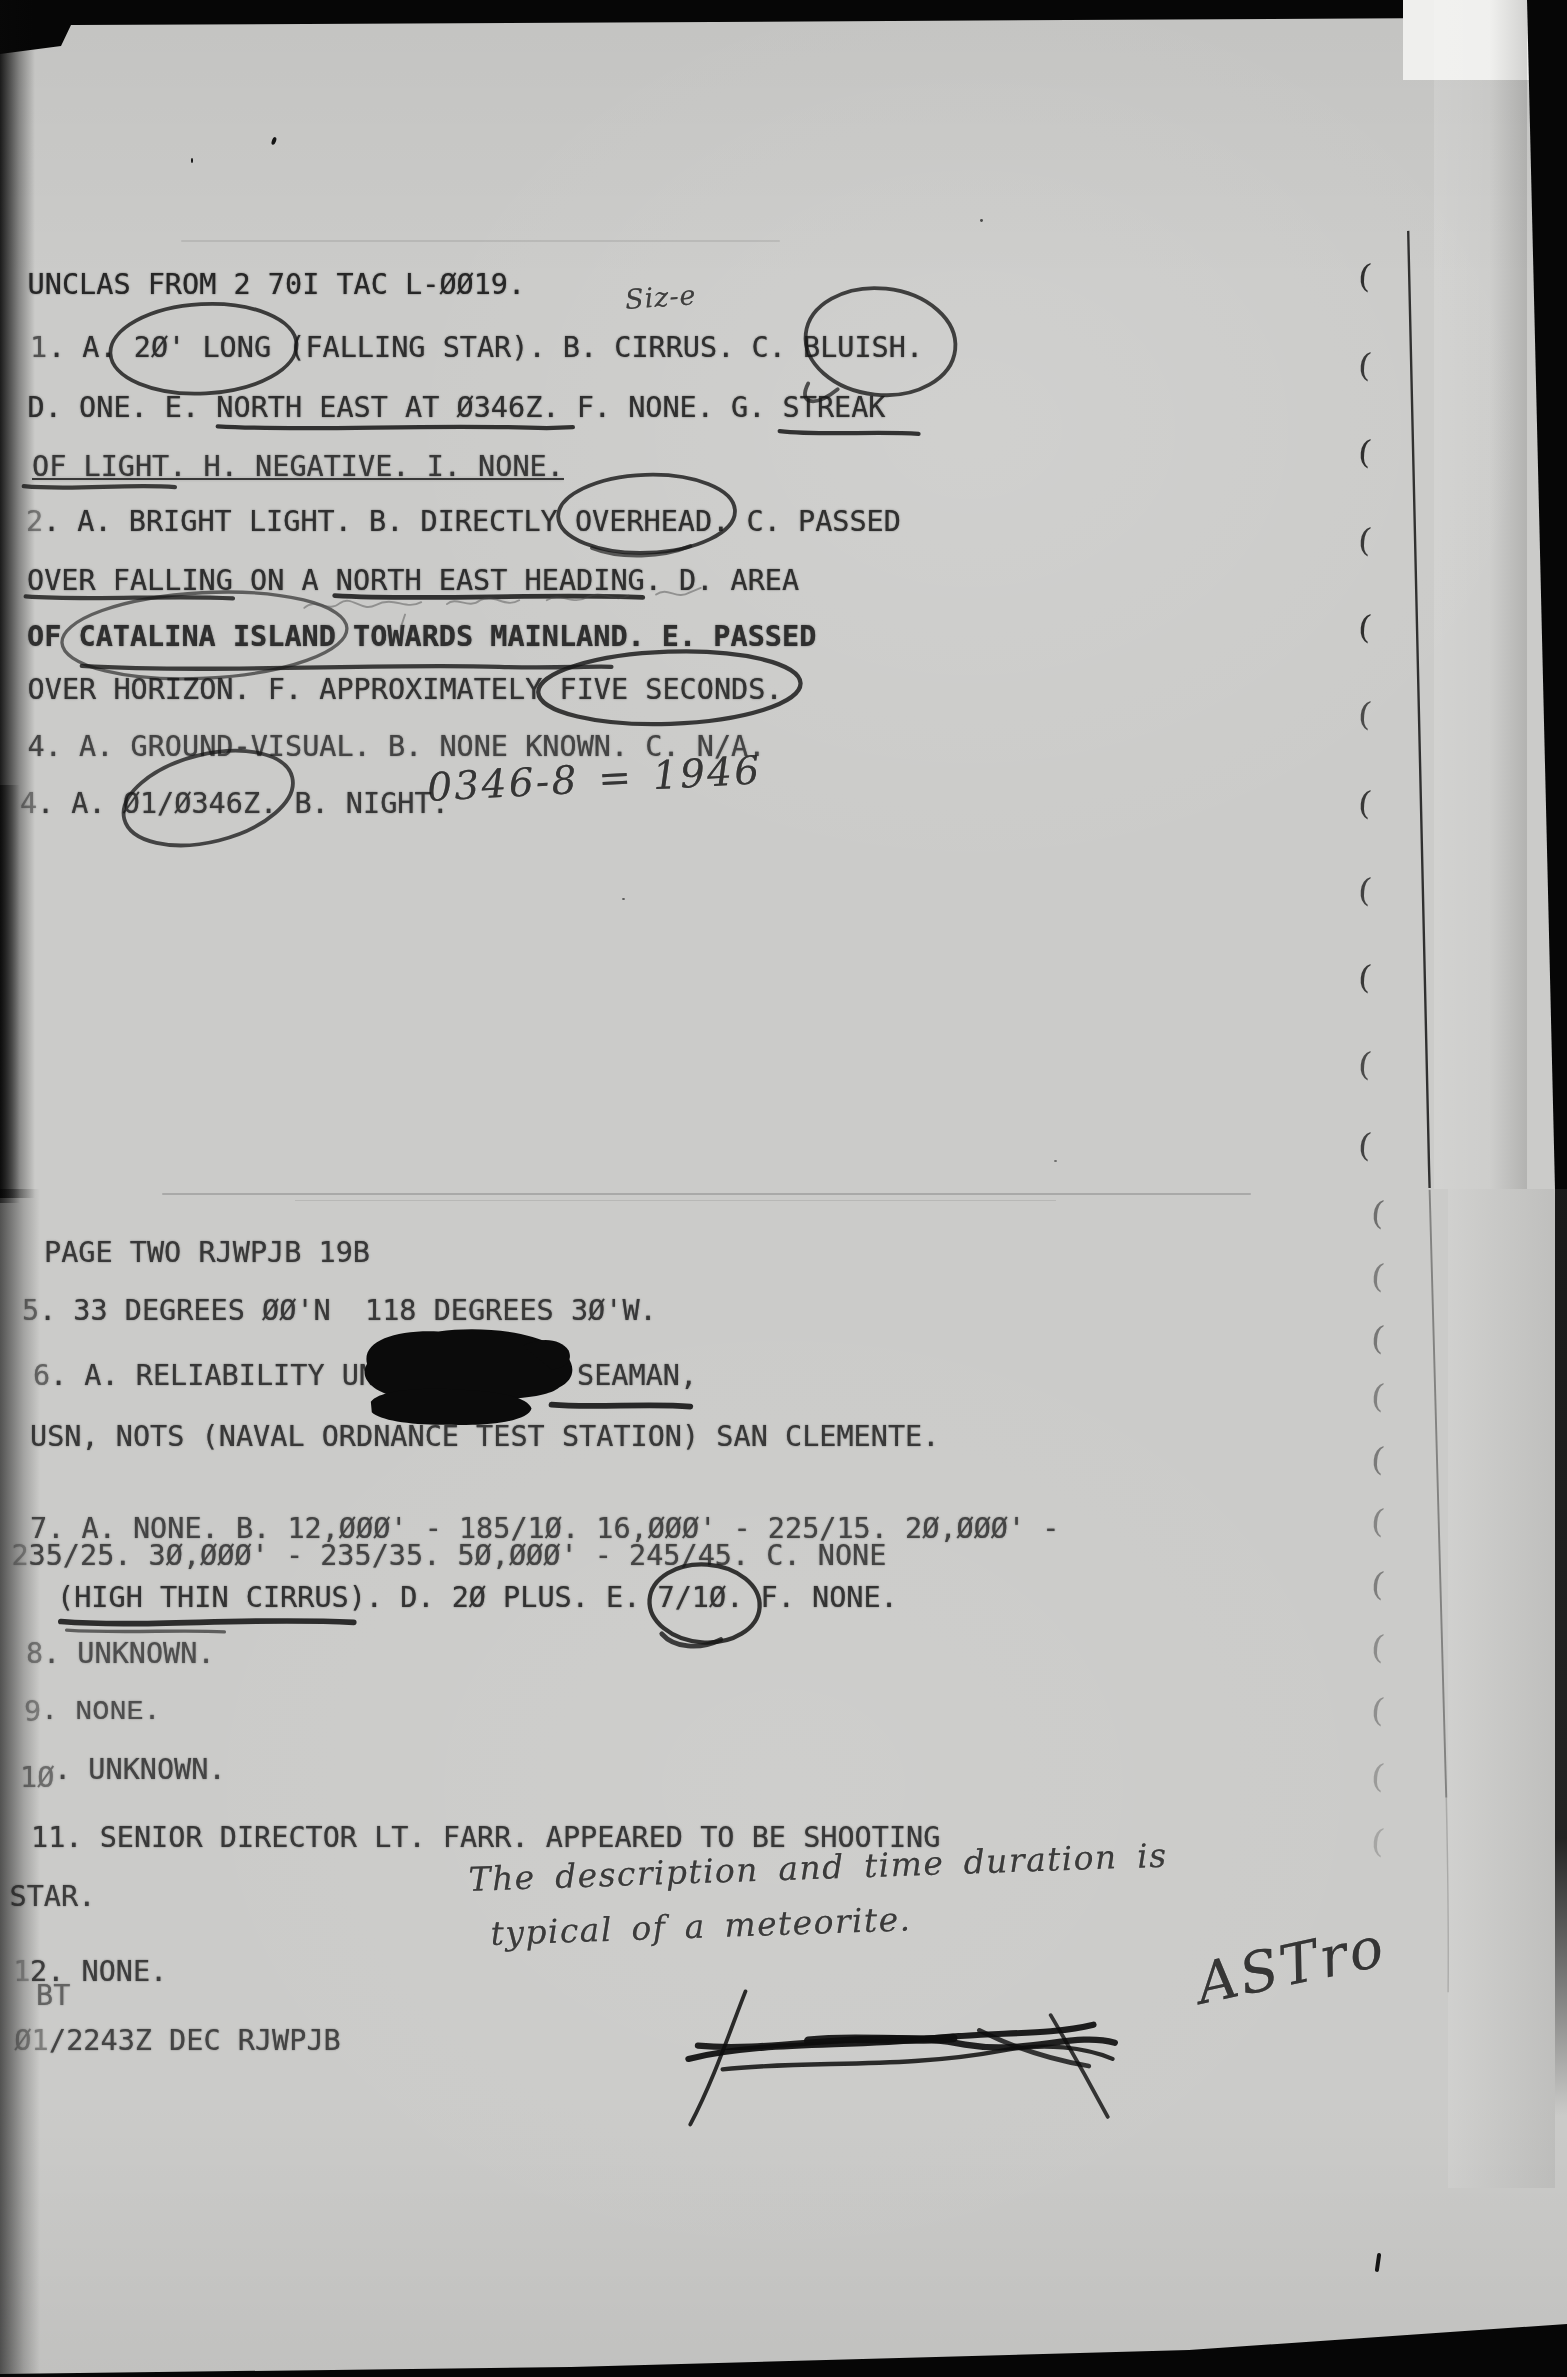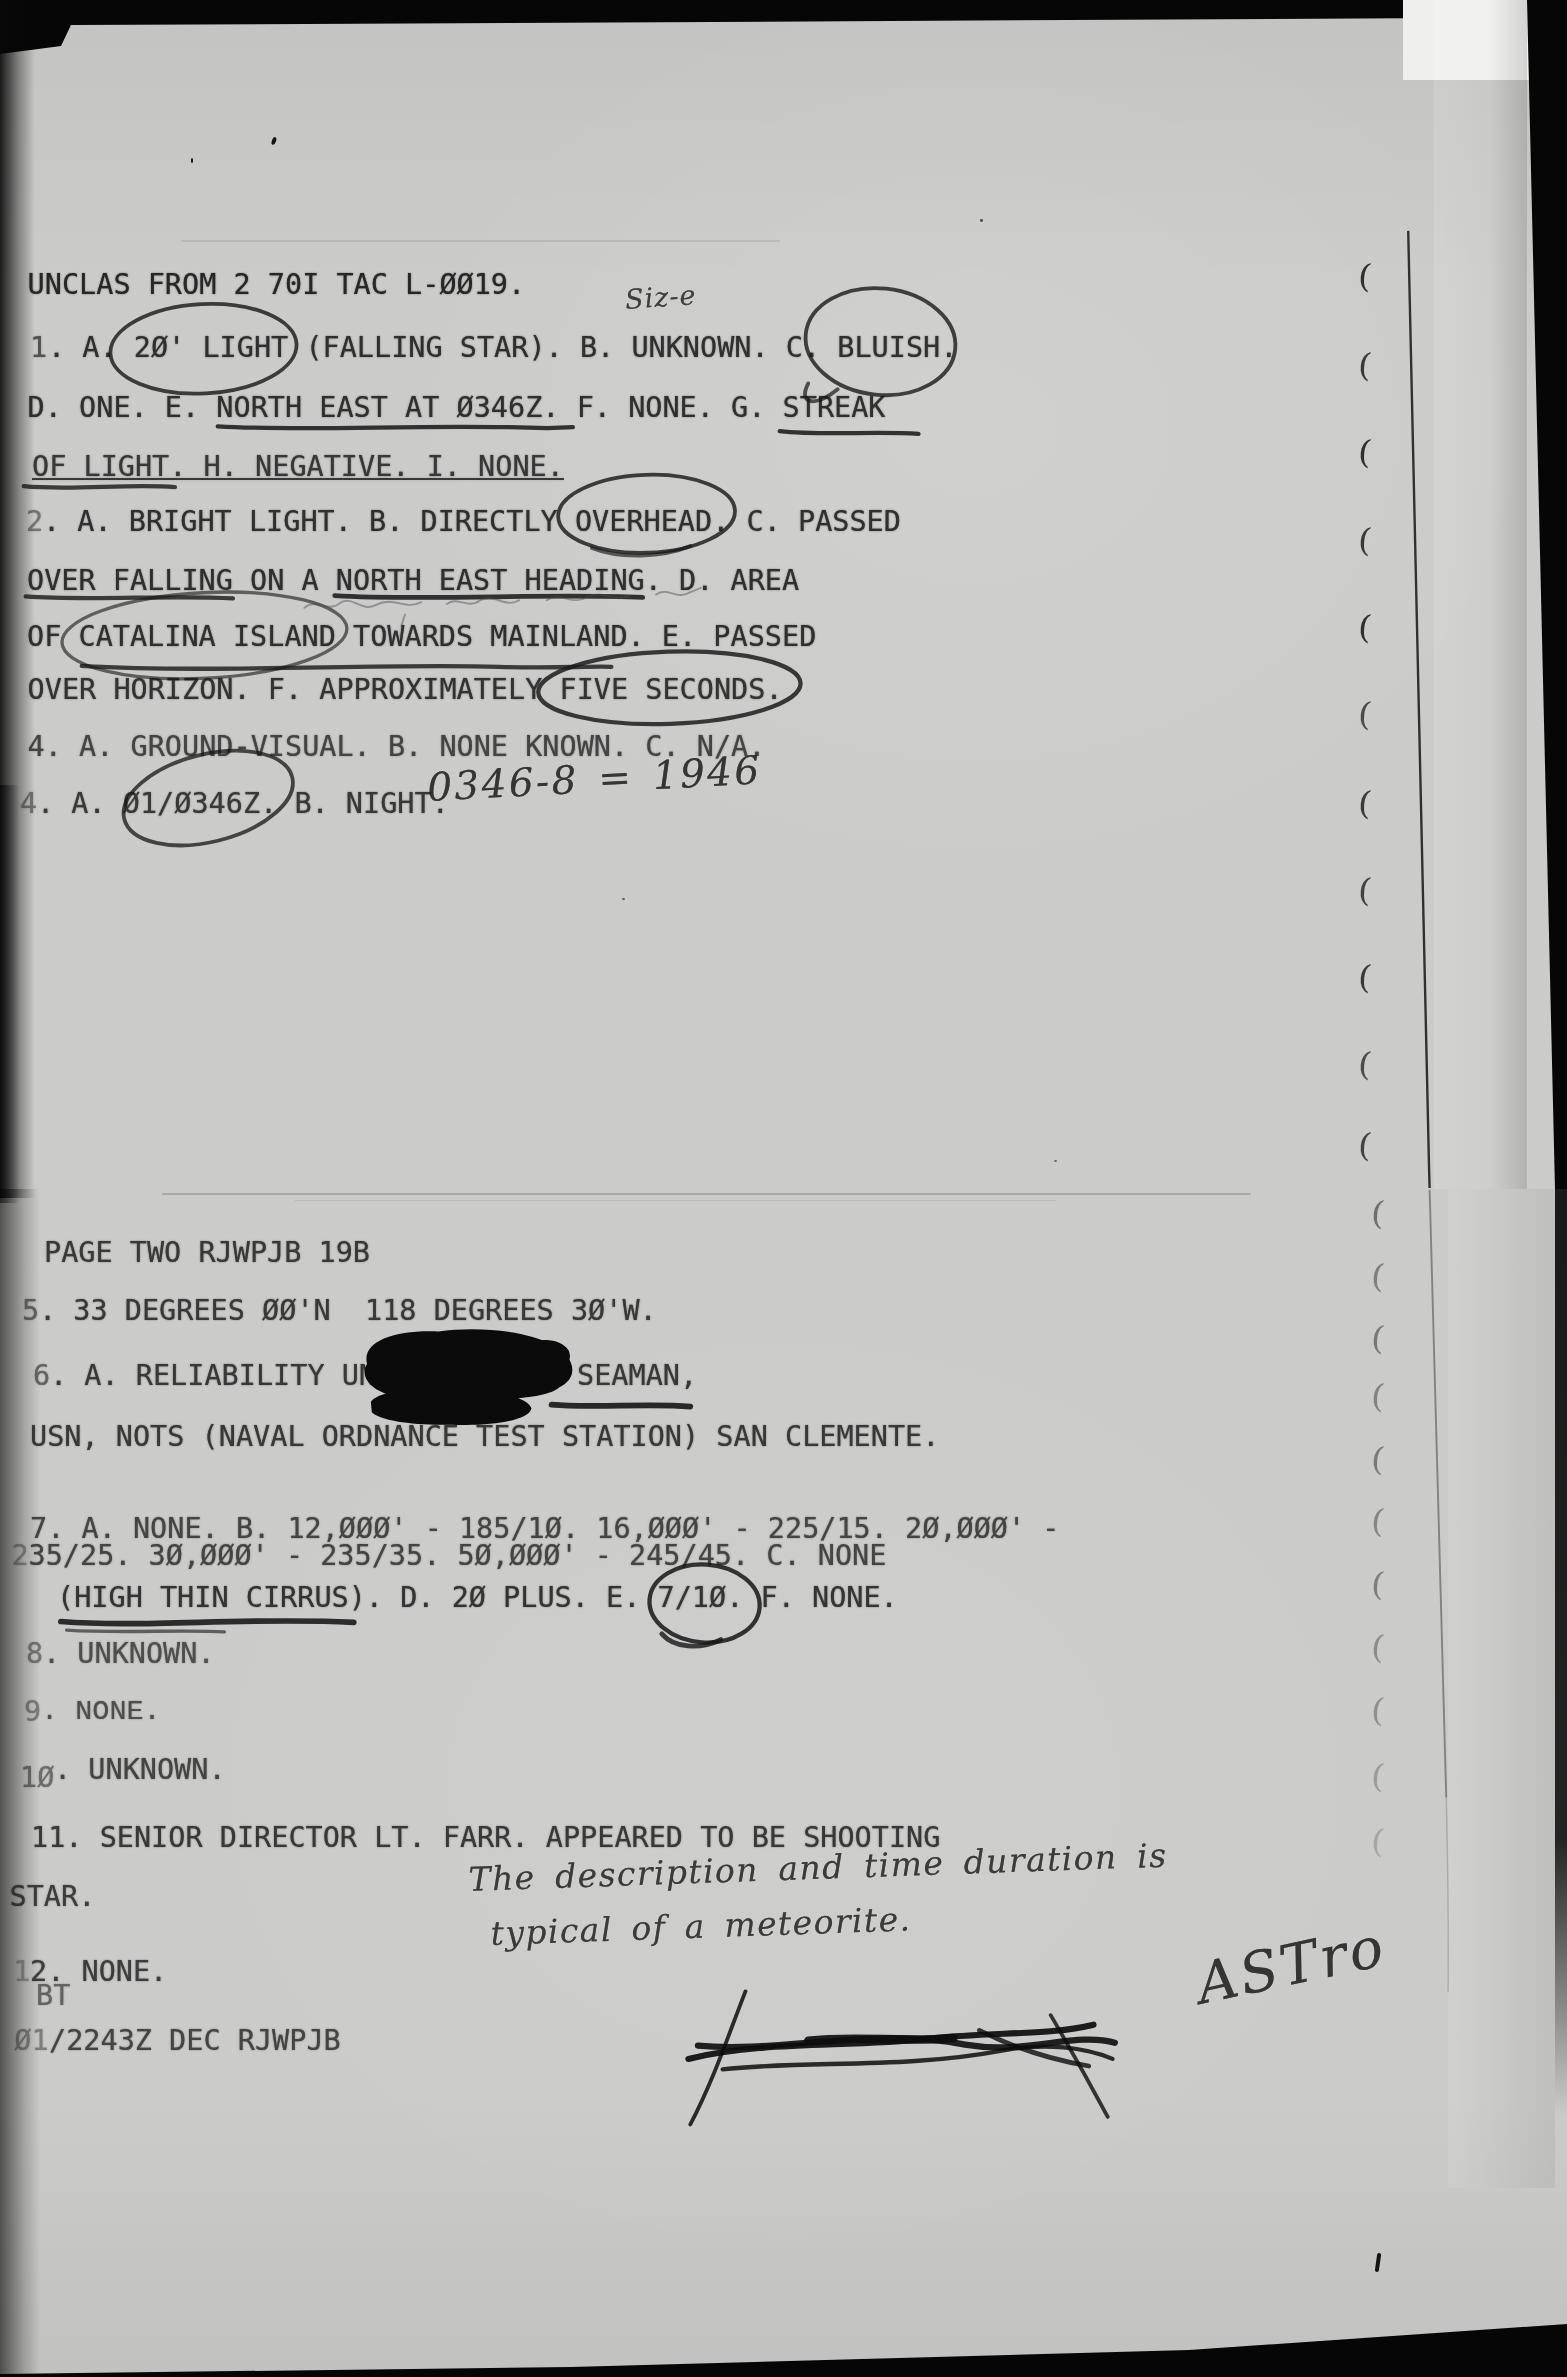--- a/index.html
+++ b/index.html
@@ -69,27 +69,27 @@
   <div class="speck" style="left:272px;top:137px;width:4.3px;height:7.6px;transform:rotate(20deg);"></div>
   <div class="speck" style="left:191px;top:158px;width:2.4px;height:4.8px;"></div>
   <div class="speck" style="left:980px;top:219px;width:2.9px;height:2.9px;opacity:.7;"></div>
   <div class="speck" style="left:622px;top:898px;width:3.3px;height:2.4px;opacity:.6;"></div>
   <div class="speck" style="left:1376px;top:2253px;width:4.3px;height:19px;border-radius:1.9px;transform:rotate(8deg);"></div>
   <div class="speck" style="left:1054px;top:1160px;width:2.9px;height:2.4px;opacity:.5;"></div>
 
   <div id="typed-layer">
       <div class="typed" style="left: 27.6px; top: 268px; opacity: 0.95;">UNCLAS FROM 2 70I TAC L-ØØ19.</div>
       <div class="typed" style="left: 30px; top: 331px; opacity: 0.7;">1</div>
-      <div class="typed" style="left: 48px; top: 331px; opacity: 0.9;">. A. 2Ø' LIGHT (FALLING STAR). B. UNKNOWN. C. BLUISH.</div>
+      <div class="typed" style="left: 48px; top: 331px; opacity: 0.9;">. A. 2Ø' LONG (FALLING STAR). B. CIRRUS. C. BLUISH.</div>
       <div class="typed" style="left: 27.6px; top: 391px; opacity: 0.9;">D. ONE. E. NORTH EAST AT Ø346Z. F. NONE. G. STREAK</div>
       <div class="typed" style="left: 32px; top: 450px; opacity: 0.85; text-decoration: underline;">OF LIGHT. H. NEGATIVE. I. NONE.</div>
       <div class="typed" style="left: 26px; top: 505px; opacity: 0.5;">2</div>
       <div class="typed" style="left: 43px; top: 505px; opacity: 0.9;">. A. BRIGHT LIGHT. B. DIRECTLY OVERHEAD. C. PASSED</div>
       <div class="typed" style="left: 27px; top: 564px; opacity: 0.9;">OVER FALLING ON A NORTH EAST HEADING. D. AREA</div>
-      <div class="typed" style="left: 27px; top: 620px; opacity: 0.9;">OF CATALINA ISLAND TOWARDS MAINLAND. E. PASSED</div>
+      <div class="typed" style="left: 27px; top: 620px; opacity: 0.9; font-weight: bold;">OF CATALINA ISLAND TOWARDS MAINLAND. E. PASSED</div>
       <div class="typed" style="left: 27.6px; top: 673px; opacity: 0.88;">OVER HORIZON. F. APPROXIMATELY FIVE SECONDS.</div>
       <div class="typed" style="left: 27.6px; top: 730px; opacity: 0.78;">4. A. GROUND-VISUAL. B. NONE KNOWN. C. N/A.</div>
       <div class="typed" style="left: 20px; top: 787px; opacity: 0.5;">4</div>
       <div class="typed" style="left: 37px; top: 787px; opacity: 0.85;">. A. Ø1/Ø346Z. B. NIGHT.</div>
       <div class="typed" style="left: 44px; top: 1236px; opacity: 0.85;">PAGE TWO RJWPJB 19B</div>
       <div class="typed" style="left: 22px; top: 1294px; opacity: 0.6;">5</div>
       <div class="typed" style="left: 39px; top: 1294px; opacity: 0.85;">. 33 DEGREES ØØ'N  118 DEGREES 3Ø'W.</div>
       <div class="typed" style="left: 33px; top: 1359px; opacity: 0.6;">6</div>
       <div class="typed" style="left: 50px; top: 1359px; opacity: 0.85;">. A. RELIABILITY UNKNOWN</div>
       <div class="typed" style="left: 577px; top: 1359px; opacity: 0.85;">SEAMAN,</div>

